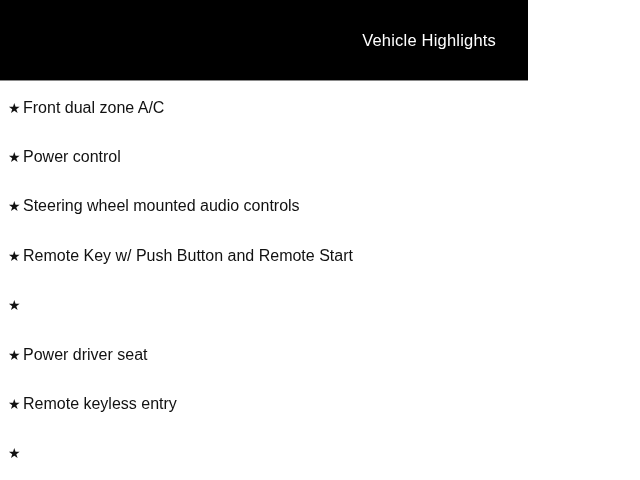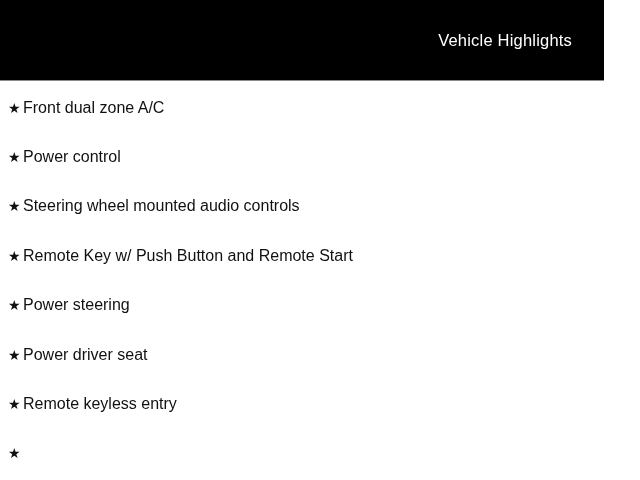--- a/index.html
+++ b/index.html
@@ -10,21 +10,21 @@
   .page {
     position: relative;
     width: 640px;
     height: 480px;
     background: #ffffff;
     overflow: hidden;
     font-family: "Liberation Sans", "DejaVu Sans", sans-serif;
   }
   .header {
     box-sizing: border-box;
-    width: 604px;
+    width: 528px;
     height: 81px;
     background: #000000;
     border-bottom: 1px solid #8a8a8a;
     display: flex;
     align-items: center;
     justify-content: flex-end;
     padding-right: 32px;
   }
   .header-title {
     color: #ffffff;
@@ -83,21 +83,20 @@
       <span class="feature-label">Steering wheel mounted audio controls</span>
     </div>
 
     <div class="feature-row">
       <span class="star">★</span>
       <span class="feature-label">Remote Key w/ Push Button and Remote Start</span>
     </div>
 
     <div class="feature-row">
       <span class="star">★</span>
-      <span class="feature-label">Power steering</span>
     </div>
 
     <div class="feature-row">
       <span class="star">★</span>
       <span class="feature-label">Power driver seat</span>
     </div>
 
     <div class="feature-row">
       <span class="star">★</span>
       <span class="feature-label">Remote keyless entry</span>

